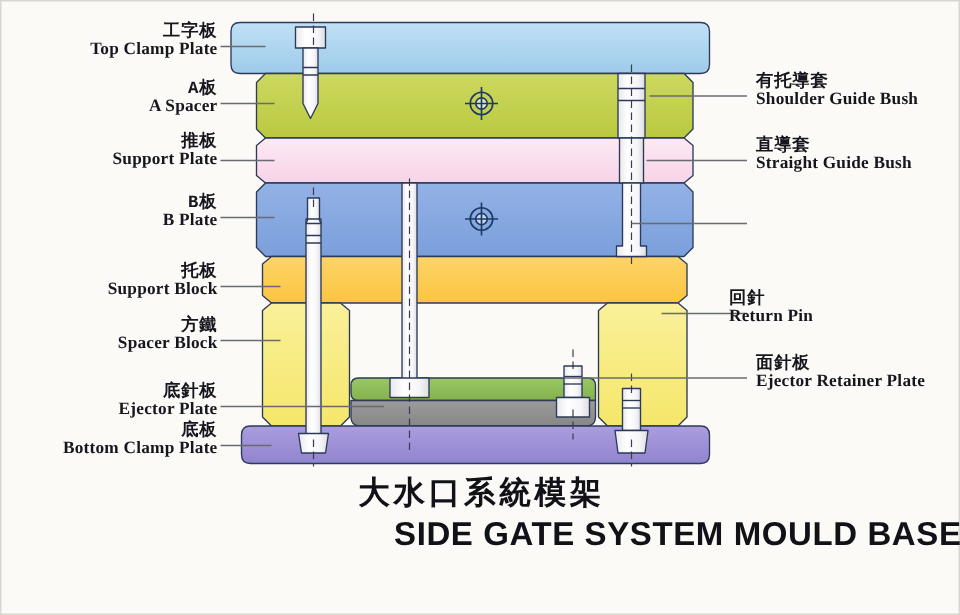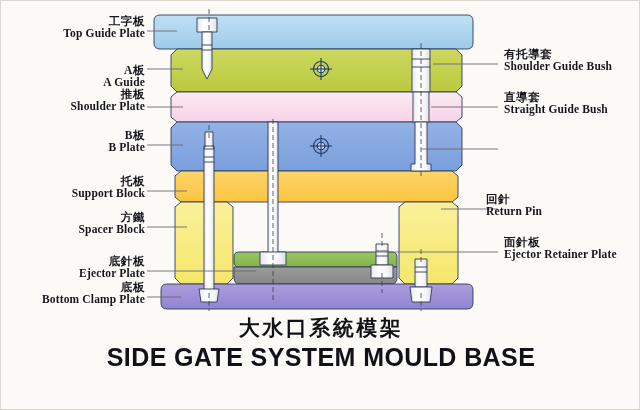--- a/index.html
+++ b/index.html
@@ -32,20 +32,21 @@
     position: absolute;
     line-height: 1.04;
     color: #16161e;
     font-weight: bold;
     white-space: nowrap;
   }
   .lbl .cn {
     display: block;
     font-size: 11.5px;
     letter-spacing: 0.6px;
+    font-family: Liberation Mono, monospace;
   }
   .lbl .en {
     display: block;
     font-size: 11.5px;
     letter-spacing: 0.15px;
   }
   .lbl.left { text-align: right; }
   .lbl.right { text-align: left; }
 
   #title-block {
@@ -58,25 +59,26 @@
   }
   #title-cn {
     font-family: "DejaVu Sans", sans-serif;
     font-size: 21px;
     font-weight: bold;
     letter-spacing: 2.5px;
     line-height: 1.15;
   }
   #title-en {
     font-family: "Liberation Sans", sans-serif;
-    font-size: 25px;
+    font-size: 22px;
     font-weight: bold;
     letter-spacing: 0.4px;
     line-height: 1.25;
     margin-top: 2px;
+    text-align: right;
   }
 </style>
 </head>
 <body>
 
 <div id="page">
 
   <svg class="diagram" viewBox="0 0 640 410">
     <defs>
       <linearGradient id="gTop" x1="0" y1="0" x2="0" y2="1">
@@ -223,29 +225,29 @@
       <line x1="432" y1="63" x2="497" y2="63"></line>
       <line x1="430" y1="106" x2="497" y2="106"></line>
       <line x1="420" y1="148" x2="497" y2="148"></line>
       <line x1="440" y1="208" x2="497" y2="208"></line>
       <line x1="375" y1="251" x2="497" y2="251"></line>
     </g>
   </svg>
 
   <div class="lbl left" style="right:494px; top:15px;">
     <span class="cn">工字板</span>
-    <span class="en">Top Guide Plate</span>
-  </div>
-  <div class="lbl left" style="right:494px; top:64px;">
+    <span class="en">Top Clamp Plate</span>
+  </div>
+  <div class="lbl left" style="right:494px; top:53px;">
     <span class="cn">A板</span>
-    <span class="en">A Guide</span>
+    <span class="en">A Spacer</span>
   </div>
   <div class="lbl left" style="right:494px; top:88px;">
     <span class="cn">推板</span>
-    <span class="en">Shoulder Plate</span>
+    <span class="en">Support Plate</span>
   </div>
   <div class="lbl left" style="right:494px; top:129px;">
     <span class="cn">B板</span>
     <span class="en">B Plate</span>
   </div>
   <div class="lbl left" style="right:494px; top:175px;">
     <span class="cn">托板</span>
     <span class="en">Support Block</span>
   </div>
   <div class="lbl left" style="right:494px; top:211px;">

